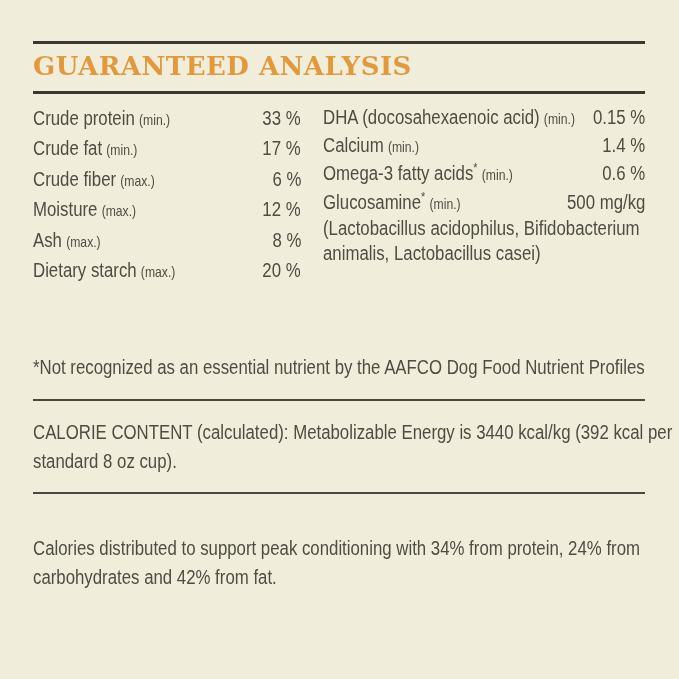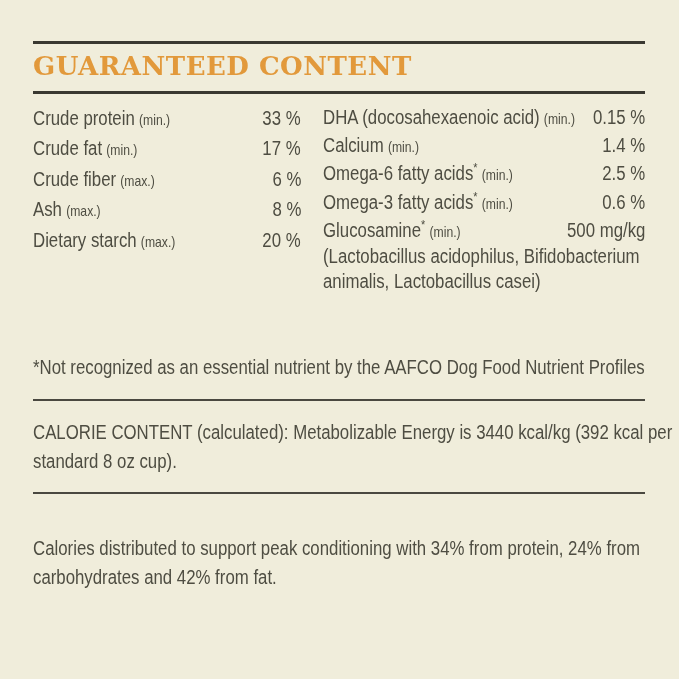--- a/index.html
+++ b/index.html
@@ -71,59 +71,59 @@
     transform:scaleX(0.84);transform-origin:left center;
   }
 </style>
 </head>
 <body>
 
 <div class="page">
 
   <div class="rule rule-thick" id="rule-top"></div>
 
-  <div class="heading">GUARANTEED CONTENT</div>
+  <div class="heading">GUARANTEED ANALYSIS</div>
 
   <div class="rule rule-thick" id="rule-heading"></div>
 
   <div class="table">
     <div class="col-left" id="col-left">
         <div class="row">
           <span class="label">Crude protein<span class="qual">(min.)</span></span>
           <span class="value">33 %</span>
         </div>
         <div class="row">
           <span class="label">Crude fat<span class="qual">(min.)</span></span>
           <span class="value">17 %</span>
         </div>
         <div class="row">
           <span class="label">Crude fiber<span class="qual">(max.)</span></span>
           <span class="value">6 %</span>
         </div>
         <div class="row">
+          <span class="label">Moisture<span class="qual">(max.)</span></span>
+          <span class="value">12 %</span>
+        </div>
+        <div class="row">
           <span class="label">Ash<span class="qual">(max.)</span></span>
           <span class="value">8 %</span>
         </div>
         <div class="row">
           <span class="label">Dietary starch<span class="qual">(max.)</span></span>
           <span class="value">20 %</span>
         </div>
       </div>
     <div class="col-right" id="col-right">
         <div class="row">
           <span class="label">DHA (docosahexaenoic acid)<span class="qual">(min.)</span></span>
           <span class="value">0.15 %</span>
         </div>
         <div class="row">
           <span class="label">Calcium<span class="qual">(min.)</span></span>
           <span class="value">1.4 %</span>
-        </div>
-        <div class="row">
-          <span class="label">Omega-6 fatty acids<sup class="ast">*</sup><span class="qual">(min.)</span></span>
-          <span class="value">2.5 %</span>
         </div>
         <div class="row">
           <span class="label">Omega-3 fatty acids<sup class="ast">*</sup><span class="qual">(min.)</span></span>
           <span class="value">0.6 %</span>
         </div>
         <div class="row">
           <span class="label">Glucosamine<sup class="ast">*</sup><span class="qual">(min.)</span></span>
           <span class="value">500 mg/kg</span>
         </div>
         <div class="note">(Lactobacillus acidophilus, Bifidobacterium</div>

